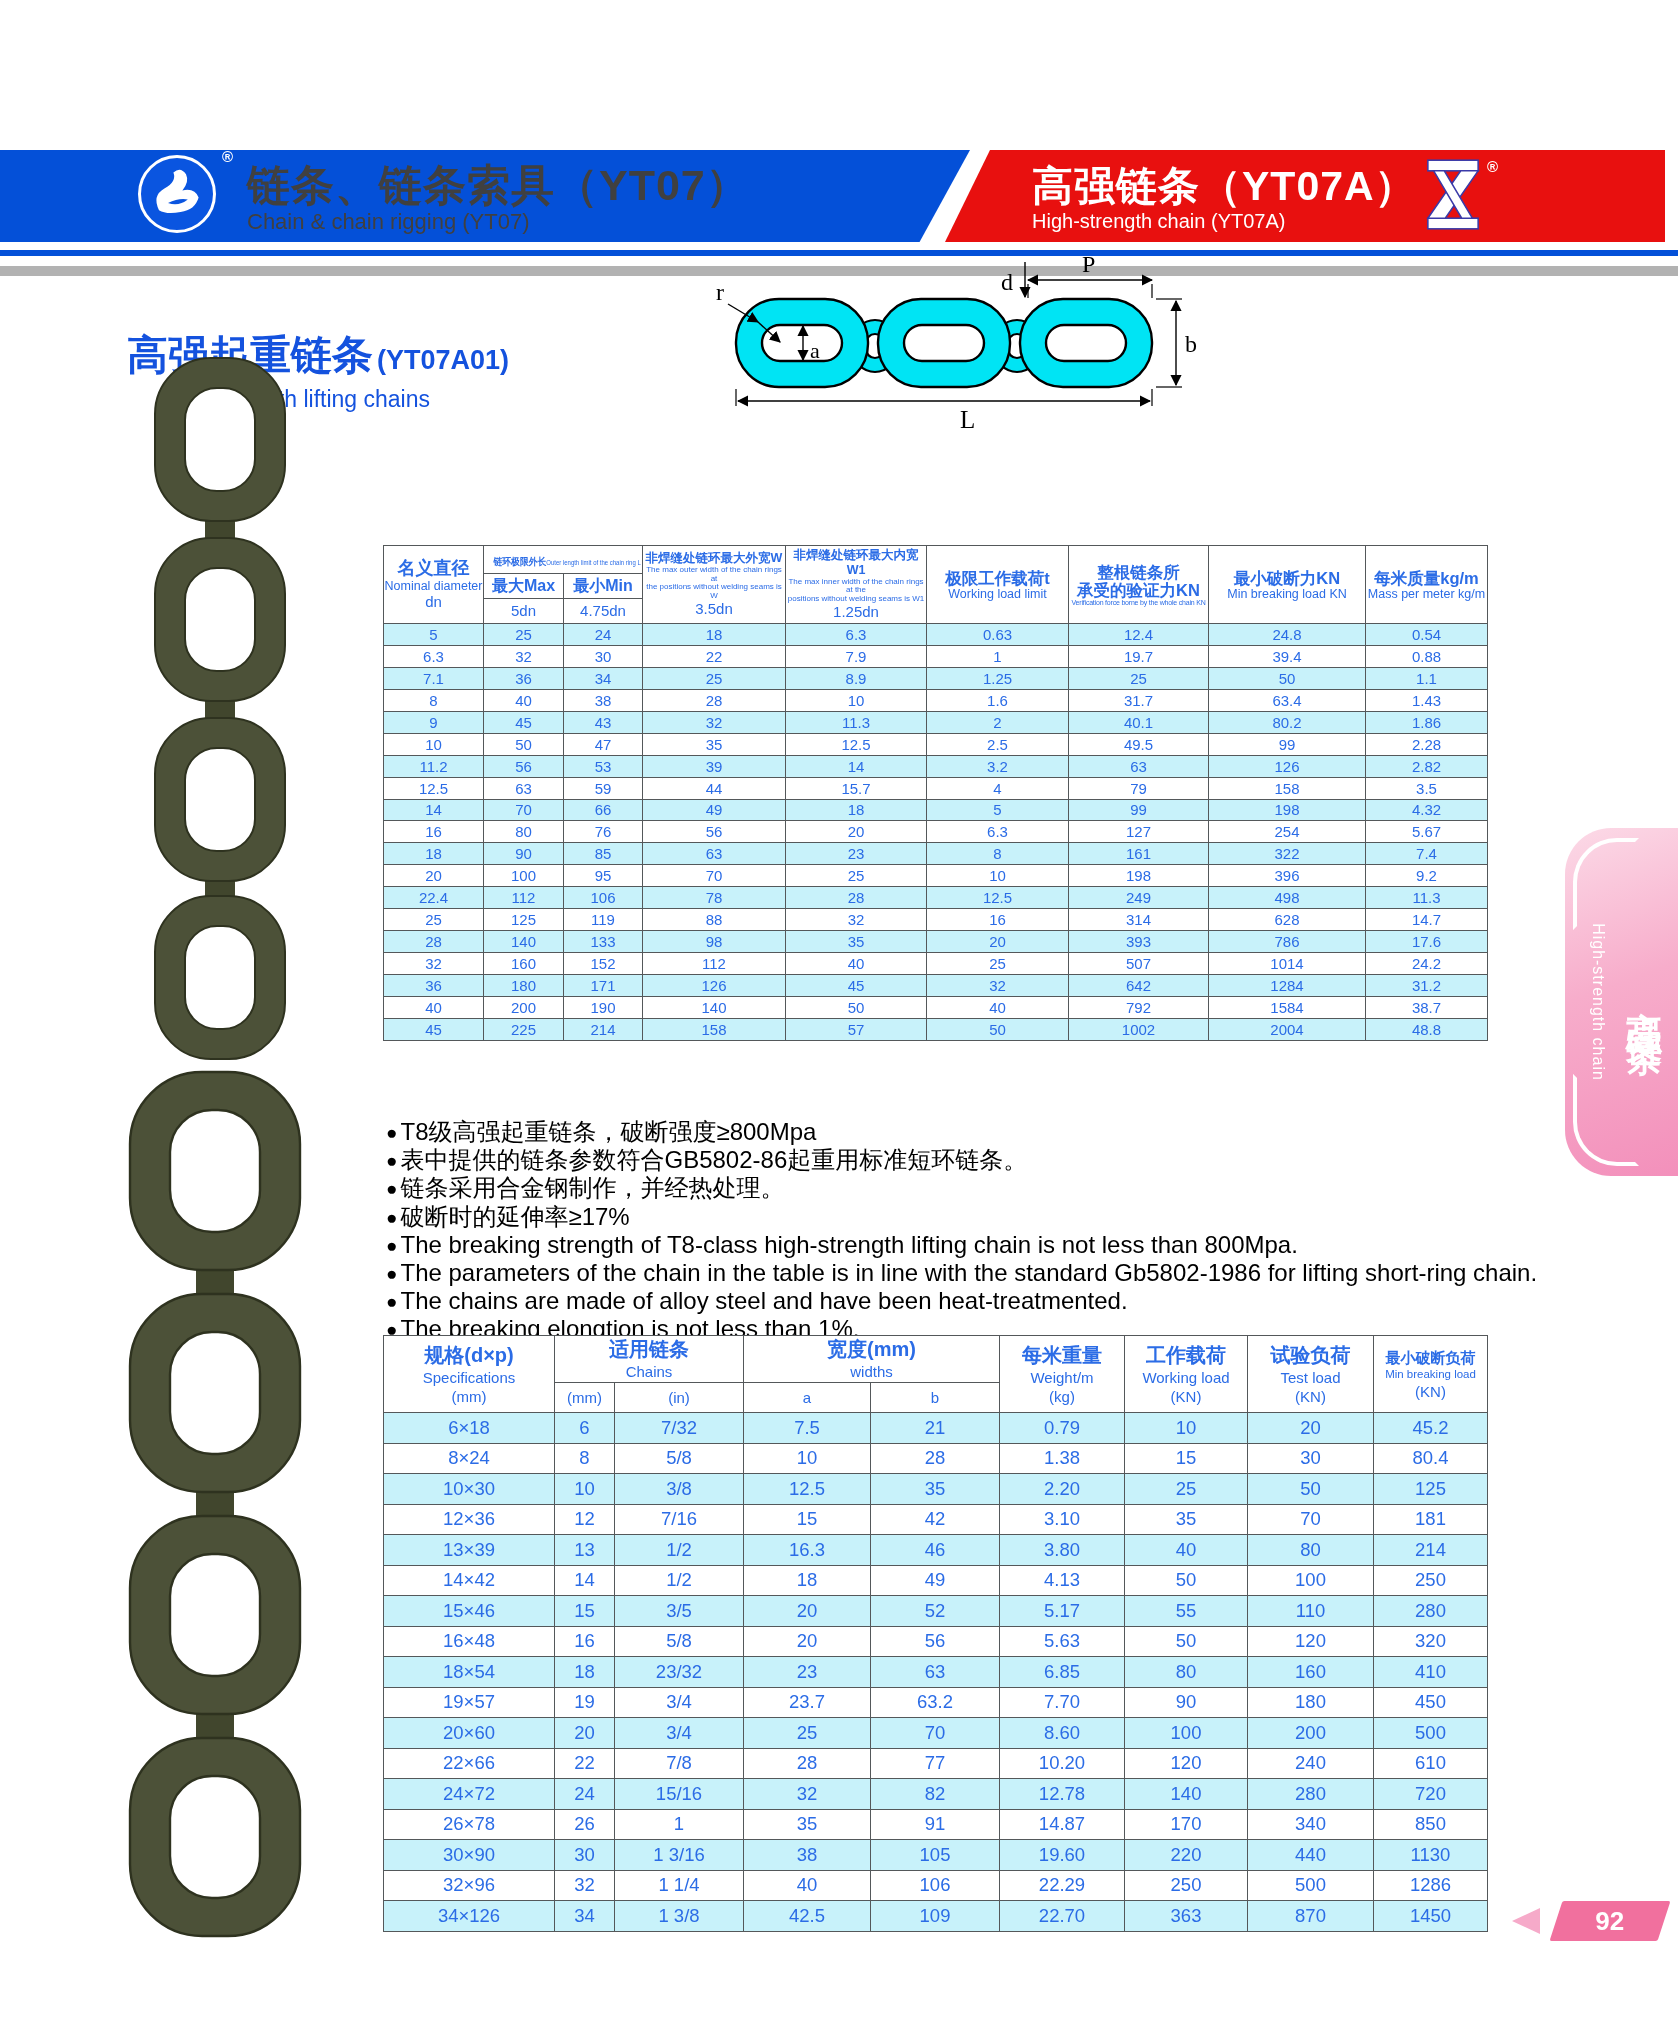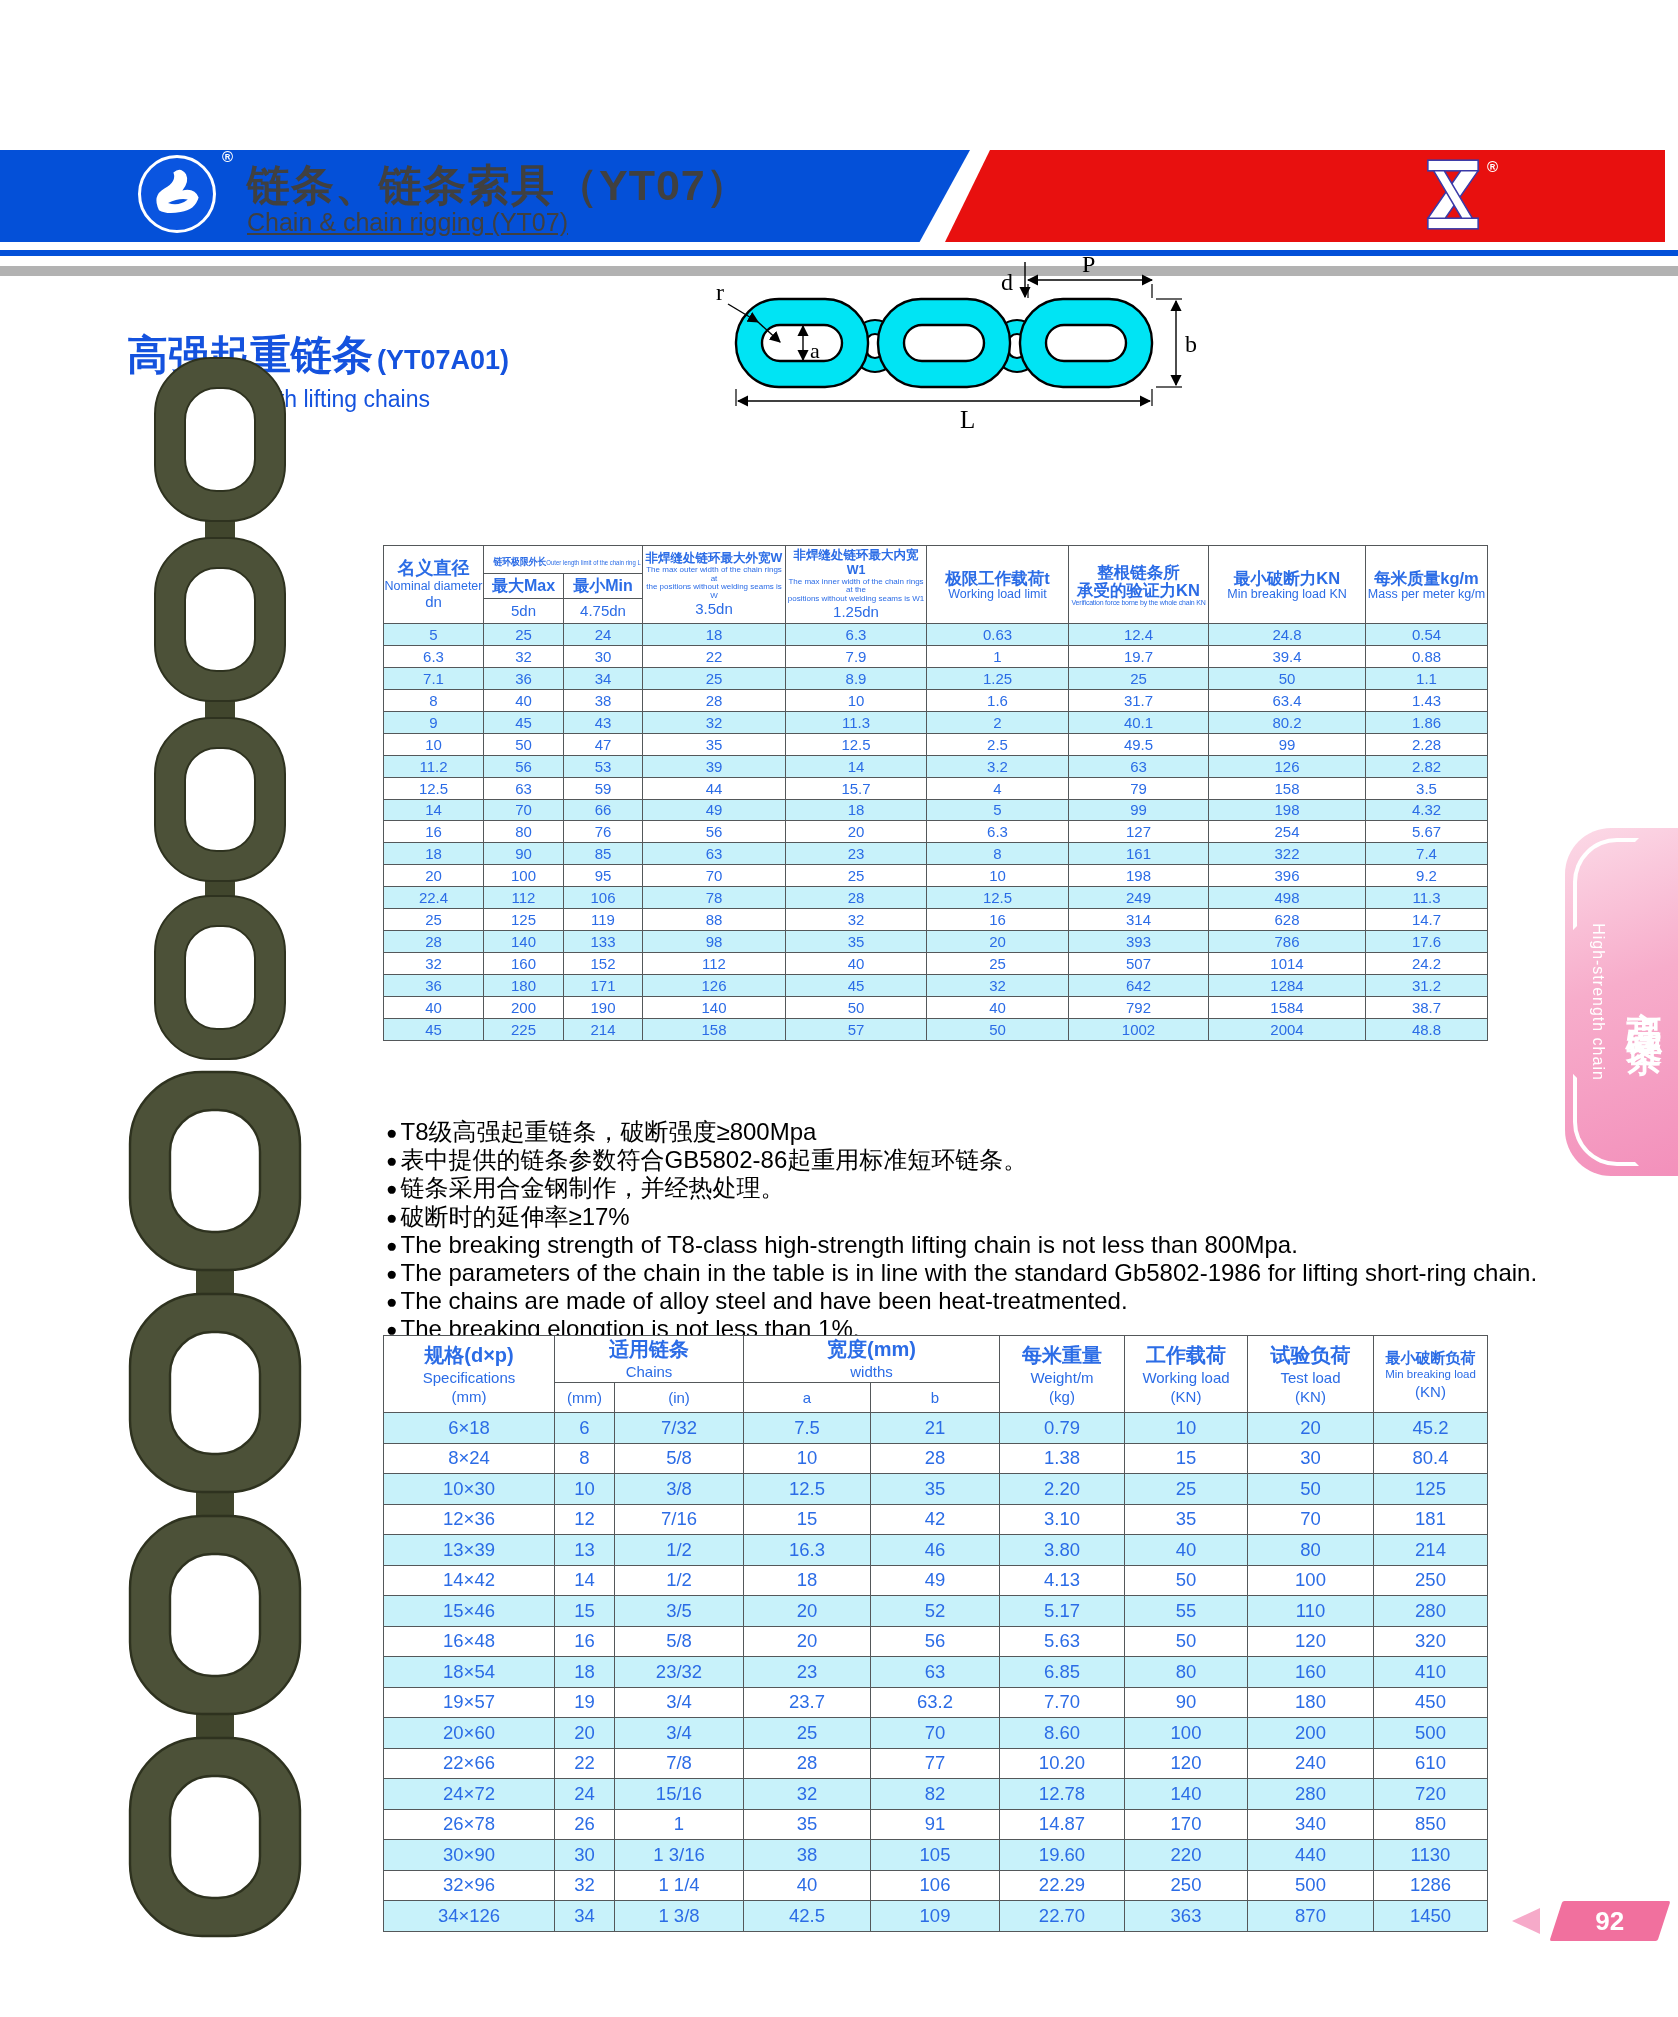--- a/index.html
+++ b/index.html
@@ -8,21 +8,21 @@
   
   .banner-blue{position:absolute;top:150px;left:0;width:970px;height:92px;background:#0450d8;
                clip-path:polygon(0 0,100% 0,94.8% 100%,0 100%);}
   .banner-red{position:absolute;top:150px;left:945px;width:720px;height:92px;background:#e8100f;
               clip-path:polygon(6.25% 0,100% 0,100% 100%,0 100%);}
   .logo-circle{position:absolute;top:155px;left:138px;width:78px;height:78px;border-radius:50%;
                background:#0a55e0;border:3px solid #fff;box-sizing:border-box;}
   .reg-mark{position:absolute;color:#fff;font-size:15px;font-weight:bold;}
   .bt-wrap{position:absolute;top:161px;left:247px;color:#404040;}
   .bt-zh{font-size:43px;font-weight:bold;letter-spacing:1px;line-height:48px;}
-  .bt-en{font-size:25px;line-height:26px;text-decoration:underline;}
+  .bt-en{font-size:22px;line-height:26px;}
   .rt-wrap{position:absolute;top:163px;left:1032px;color:#fff;}
   .rt-zh{font-size:41px;font-weight:bold;letter-spacing:1px;line-height:46px;}
   .rt-en{font-size:20px;line-height:25px;}
   .hourglass{position:absolute;top:157px;left:1424px;}
   .blue-line{position:absolute;top:250px;left:0;width:1678px;height:6px;background:#0450d8;}
   .gray-bar{position:absolute;top:266px;left:0;width:1678px;height:10px;background:#b2b2b2;}
   
   .sec-title{position:absolute;left:127px;top:328px;color:#1452de;}
   .sec-zh{font-size:41px;font-weight:bold;}
   .sec-code{font-size:27px;font-weight:bold;margin-left:4px;}
@@ -100,20 +100,24 @@
       <path d="M30 50 Q42 44 52 46 Q42 54 30 50 Z" fill="#0a55e0"></path>
     </svg>
   </div>
   <div class="reg-mark" style="top:148px;left:222px;">®</div>
 
   <div class="bt-wrap">
     <div class="bt-zh">链条、链条索具（YT07）</div>
     <div class="bt-en">Chain &amp; chain rigging (YT07)</div>
   </div>
 
+  <div class="rt-wrap">
+    <div class="rt-zh">高强链条（YT07A）</div>
+    <div class="rt-en">High-strength chain (YT07A)</div>
+  </div>
 
   <div class="hourglass">
     <svg width="58" height="76" viewBox="0 0 60 78">
       <g fill="#ffffff" stroke="#3a3aa8" stroke-width="1.6">
         <rect x="4" y="3" width="52" height="11"></rect>
         <rect x="4" y="63" width="52" height="11"></rect>
         <polygon points="38,14 56,14 22,63 4,63"></polygon>
         <polygon points="10,14 21,14 50,63 39,63"></polygon>
       </g>
     </svg>

